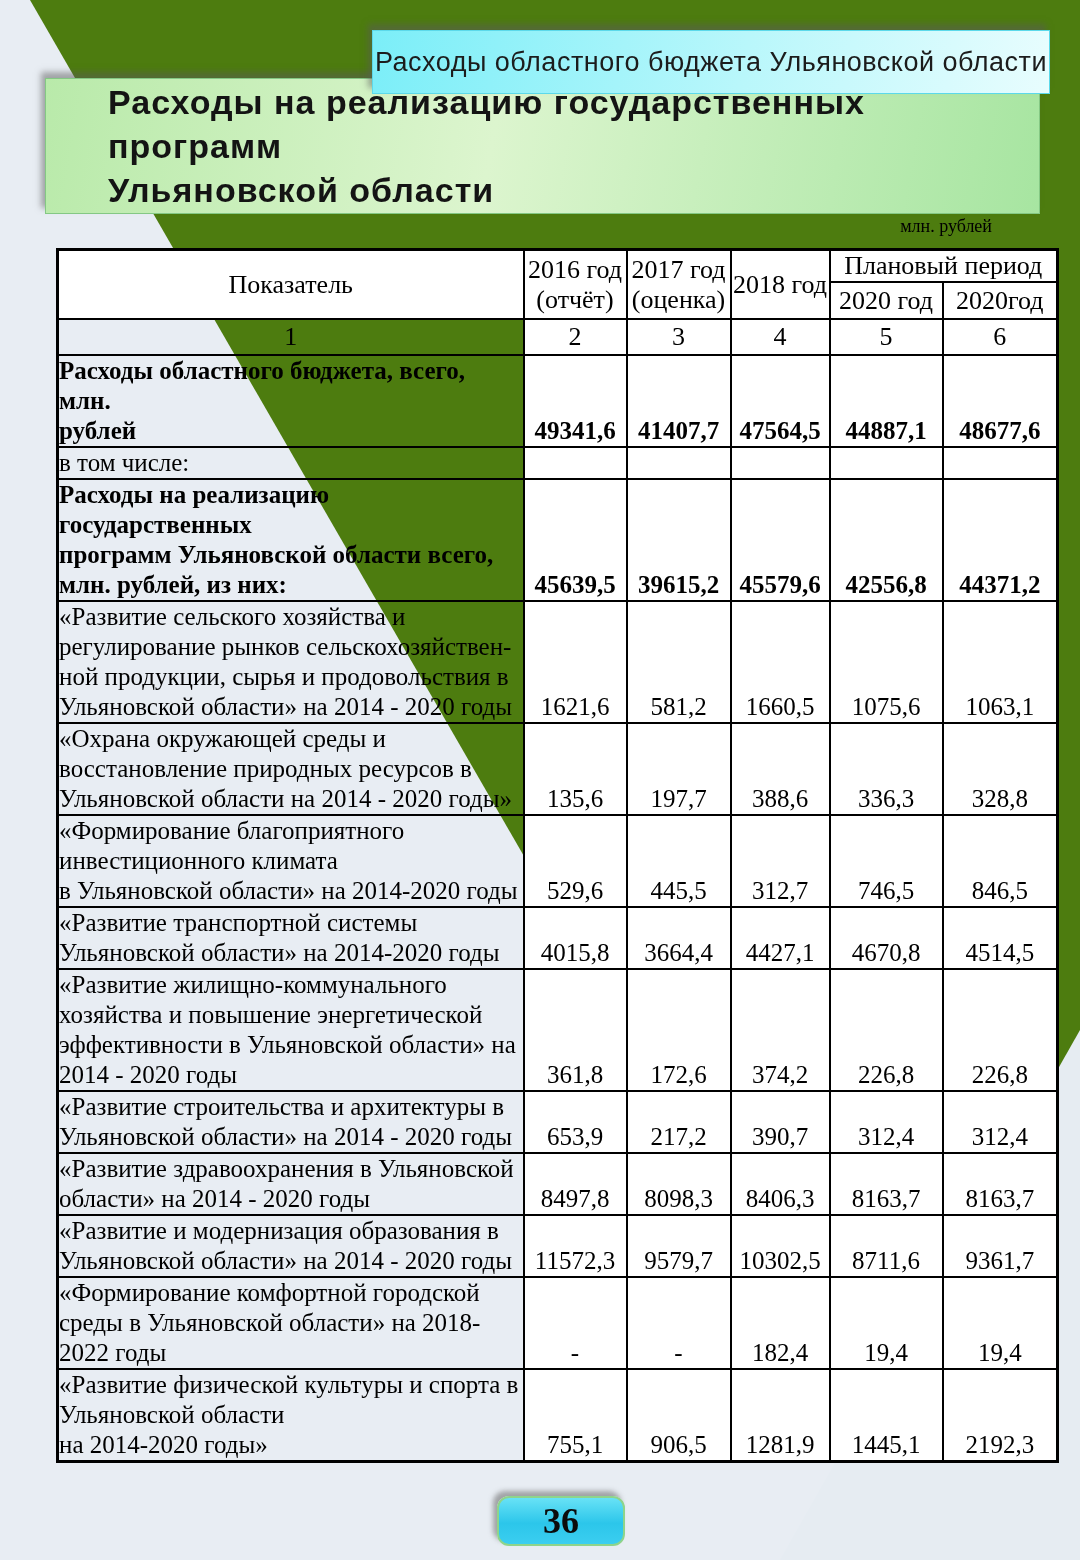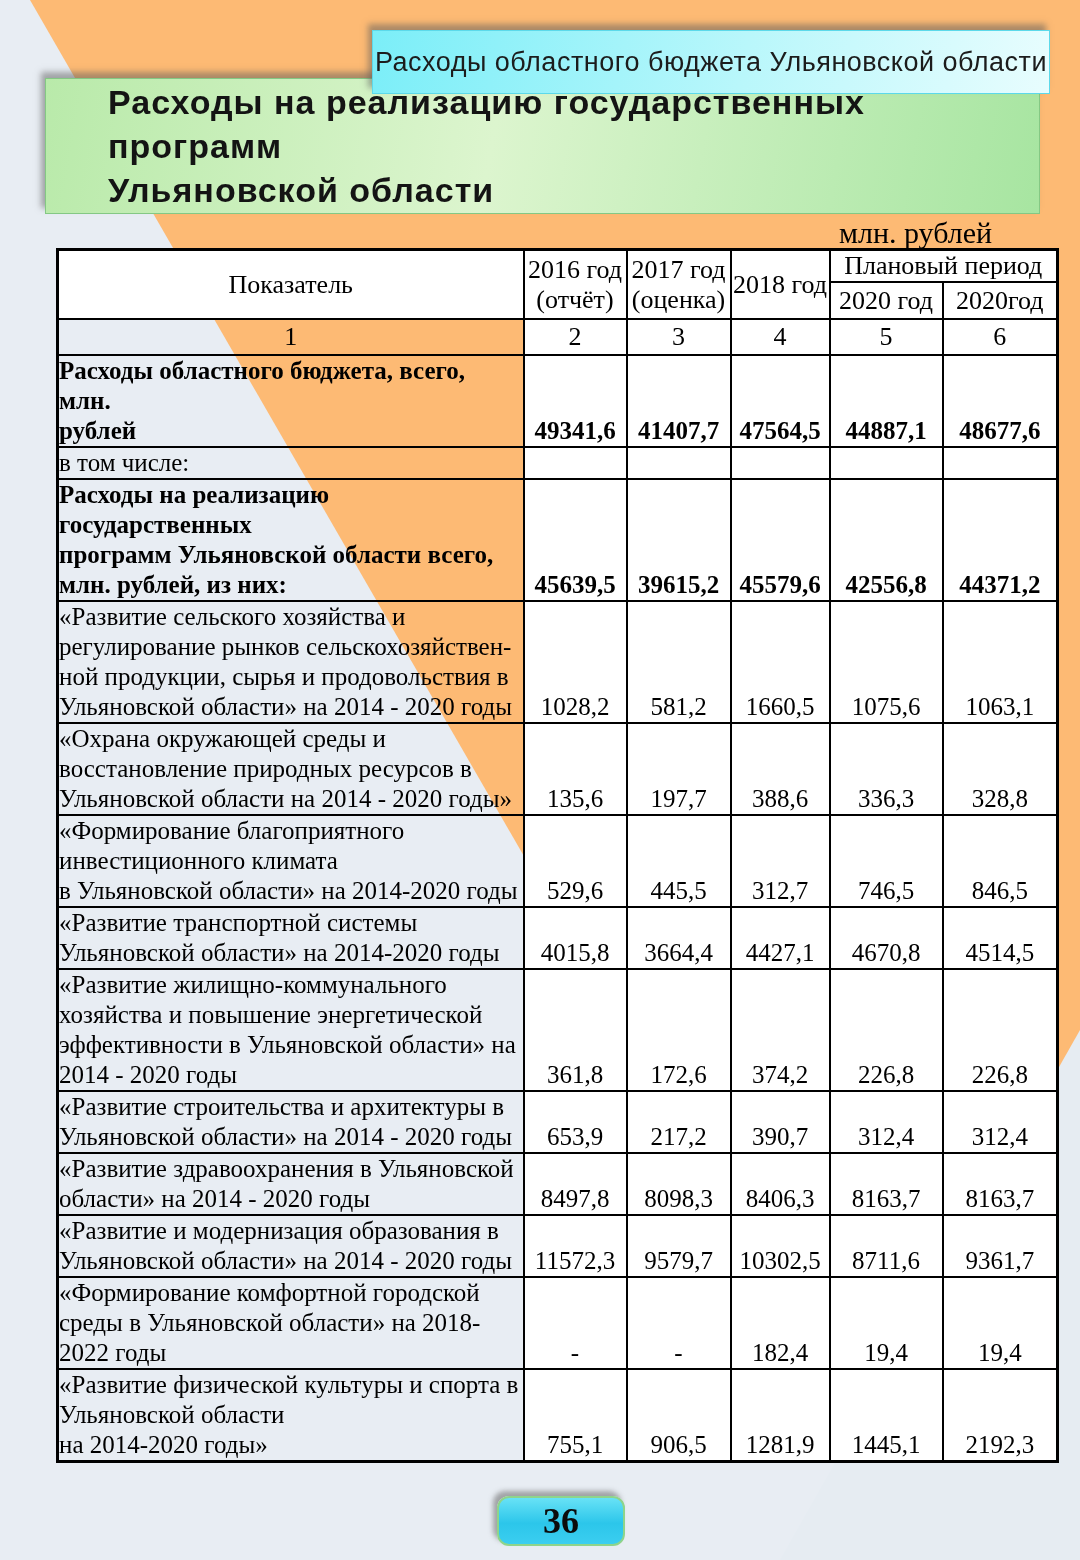--- a/index.html
+++ b/index.html
@@ -1,19 +1,19 @@
 <!DOCTYPE html>
 <html lang="ru"><head>
 <meta charset="utf-8">
 <style>
   html,body{margin:0;padding:0;}
   .page{
     position:relative;
     width:1080px;height:1560px;
-    background:#fdba74;
+    background:#4d7c0f;
     overflow:hidden;
     font-family:"Liberation Serif", serif;
     color:#000;
   }
   
   .bg{position:absolute;inset:0;z-index:0;}
   .wedge-a{
     background:#e8edf3;
     clip-path:polygon(-400px 0px, 30px 0px, 930px 1560px, -400px 1560px);
   }
@@ -45,21 +45,21 @@
     padding-left:62px;
     font-family:"Liberation Sans", sans-serif;
     font-weight:bold;font-size:34px;line-height:44px;
     letter-spacing:1px;color:#141414;
     white-space:pre-line;
   }
   
   .unit-label{
     position:absolute;z-index:2;
     top:216px;right:88px;
-    font-size:30px;
+    font-size:18px;
   }
   
   table.data-table{
     position:absolute;z-index:2;
     left:56px;top:248px;width:1000px;
     border-collapse:collapse;table-layout:fixed;
     border:3px solid #000;
     font-size:25px;
   }
   .data-table th,.data-table td{
@@ -182,21 +182,21 @@
     <td class="c-val">39615,2</td>
     <td class="c-val">45579,6</td>
     <td class="c-val">42556,8</td>
     <td class="c-val">44371,2</td>
   </tr>
         <tr>
     <td class="c-label">«Развитие сельского хозяйства и
 регулирование рынков сельскохозяйствен-
 ной продукции, сырья и продовольствия  в
 Ульяновской области» на 2014 - 2020 годы</td>
-    <td class="c-val">1028,2</td>
+    <td class="c-val">1621,6</td>
     <td class="c-val">581,2</td>
     <td class="c-val">1660,5</td>
     <td class="c-val">1075,6</td>
     <td class="c-val">1063,1</td>
   </tr>
         <tr>
     <td class="c-label">«Охрана окружающей среды и
 восстановление природных ресурсов  в
 Ульяновской области на 2014 - 2020 годы»</td>
     <td class="c-val">135,6</td>

